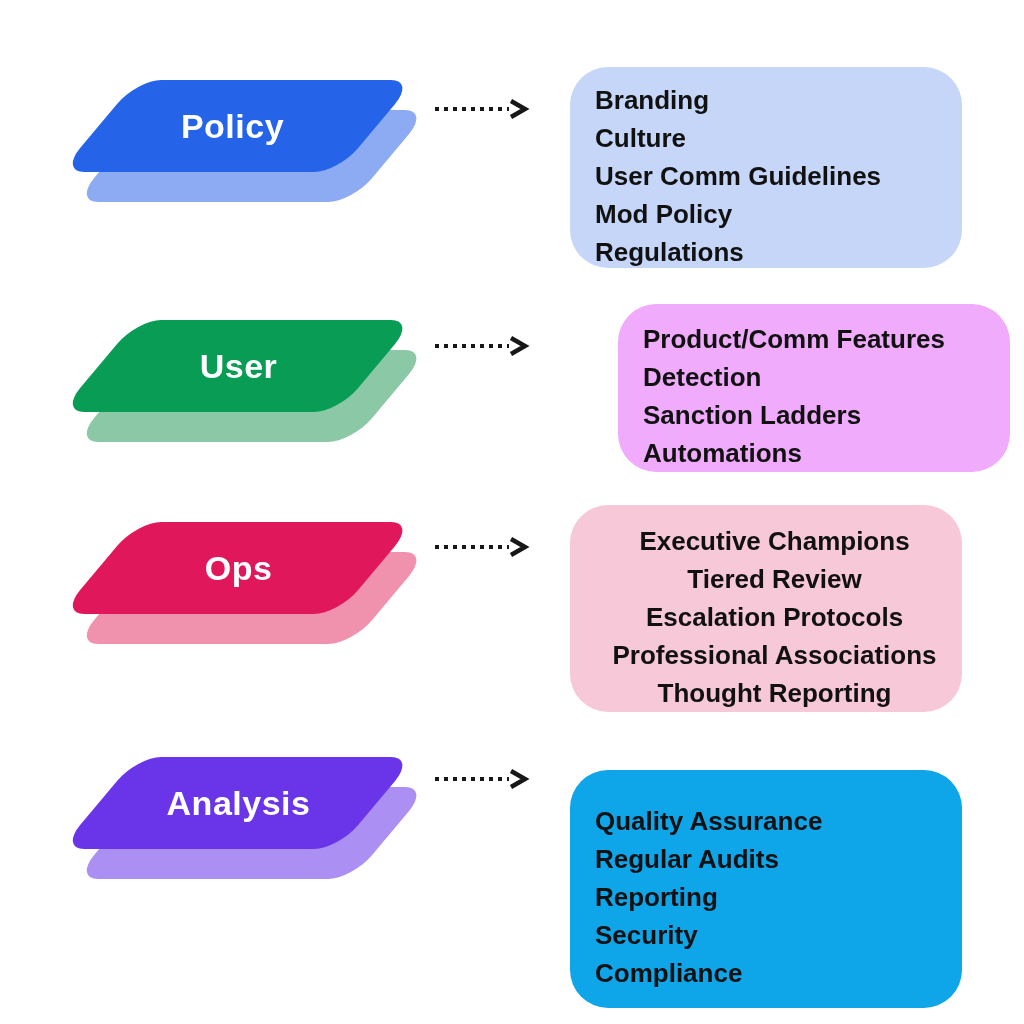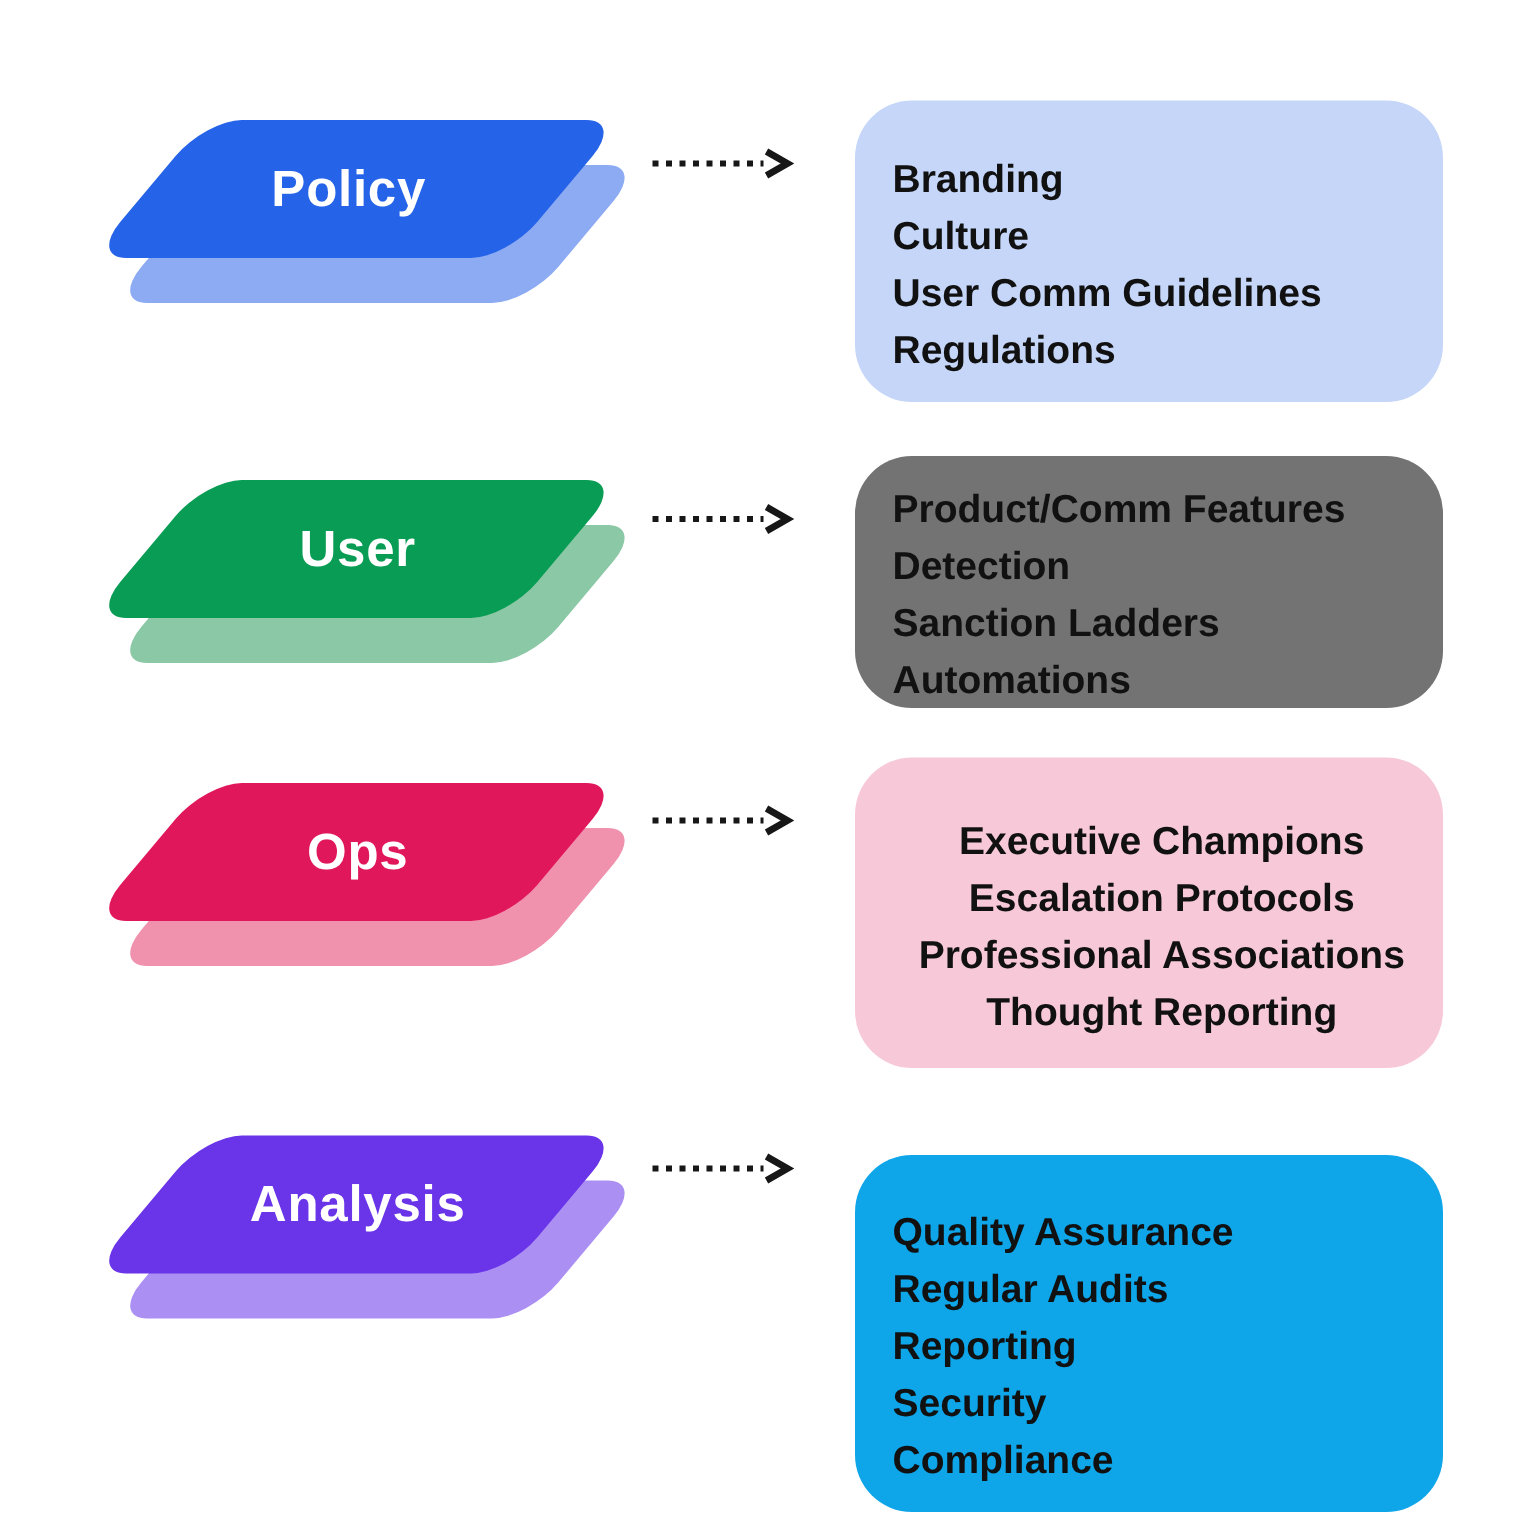--- a/index.html
+++ b/index.html
@@ -54,46 +54,48 @@
   <div class="shape" style="left: 60px; top: 80px; background-color: rgb(37, 99, 232);"></div>
   <div class="shape-label" style="left:54px;top:80px">Policy</div>
   <svg class="arrow" style="left:433px;top:97px" viewBox="0 0 100 24">
     <line x1="2" y1="12" x2="76" y2="12" stroke="#171717" stroke-width="4" stroke-dasharray="4 5"></line>
     <path d="M78 4 L92 12 L78 20" fill="none" stroke="#171717" stroke-width="4.5"></path>
   </svg>
   <div class="box" style="top: 67px; height: 201px; background-color: rgb(197, 214, 248);">
     <div class="box-line">Branding</div>
     <div class="box-line">Culture</div>
     <div class="box-line">User Comm Guidelines</div>
+    <div class="box-line">Mod Policy</div>
     <div class="box-line">Regulations</div>
   </div>
 
   <div class="shape-shadow" style="left: 74px; top: 350px; background-color: rgb(139, 200, 166);"></div>
   <div class="shape" style="left: 60px; top: 320px; background-color: rgb(8, 156, 84);"></div>
   <div class="shape-label" style="left:60px;top:320px">User</div>
   <svg class="arrow" style="left:433px;top:334px" viewBox="0 0 100 24">
     <line x1="2" y1="12" x2="76" y2="12" stroke="#171717" stroke-width="4" stroke-dasharray="4 5"></line>
     <path d="M78 4 L92 12 L78 20" fill="none" stroke="#171717" stroke-width="4.5"></path>
   </svg>
-  <div class="box" style="top: 304px; height: 168px; background-color: #737373;">
+  <div class="box" style="top: 304px; height: 168px; background-color: #f0abfc; margin-left: 48px;">
     <div class="box-line">Product/Comm Features</div>
     <div class="box-line">Detection</div>
     <div class="box-line">Sanction Ladders</div>
     <div class="box-line">Automations</div>
   </div>
 
   <div class="shape-shadow" style="left: 74px; top: 552px; background-color: rgb(240, 145, 173);"></div>
   <div class="shape" style="left: 60px; top: 522px; background-color: rgb(225, 23, 92);"></div>
   <div class="shape-label" style="left:60px;top:522px">Ops</div>
   <svg class="arrow" style="left:433px;top:535px" viewBox="0 0 100 24">
     <line x1="2" y1="12" x2="76" y2="12" stroke="#171717" stroke-width="4" stroke-dasharray="4 5"></line>
     <path d="M78 4 L92 12 L78 20" fill="none" stroke="#171717" stroke-width="4.5"></path>
   </svg>
   <div class="box" style="top: 505px; height: 207px; background-color: rgb(247, 201, 216); text-align: center;">
     <div class="box-line">Executive Champions</div>
+    <div class="box-line">Tiered Review</div>
     <div class="box-line">Escalation Protocols</div>
     <div class="box-line">Professional Associations</div>
     <div class="box-line">Thought Reporting</div>
   </div>
 
   <div class="shape-shadow" style="left: 74px; top: 787px; background-color: rgb(171, 143, 243);"></div>
   <div class="shape" style="left: 60px; top: 757px; background-color: rgb(106, 52, 233);"></div>
   <div class="shape-label" style="left:60px;top:757px">Analysis</div>
   <svg class="arrow" style="left:433px;top:767px" viewBox="0 0 100 24">
     <line x1="2" y1="12" x2="76" y2="12" stroke="#171717" stroke-width="4" stroke-dasharray="4 5"></line>

